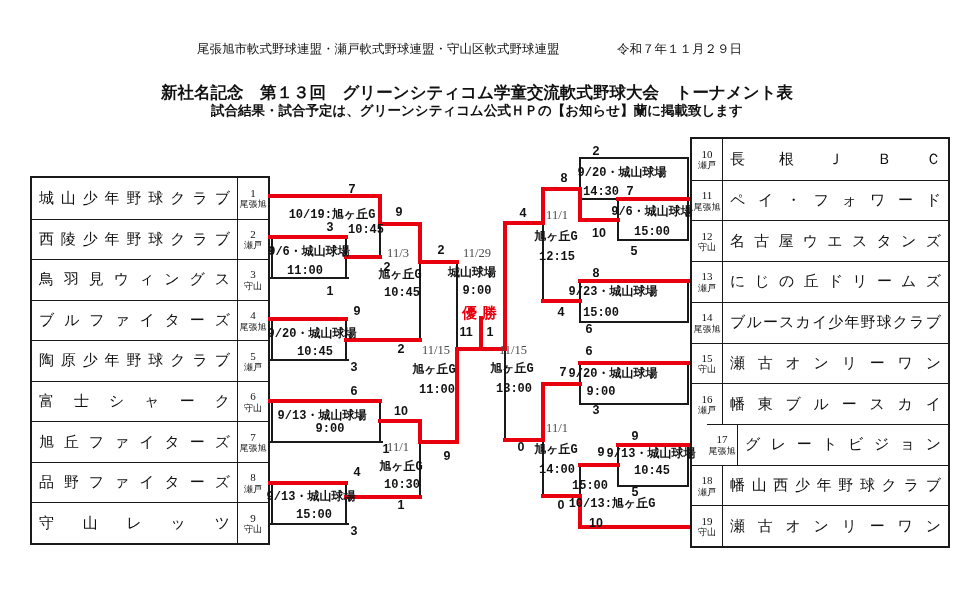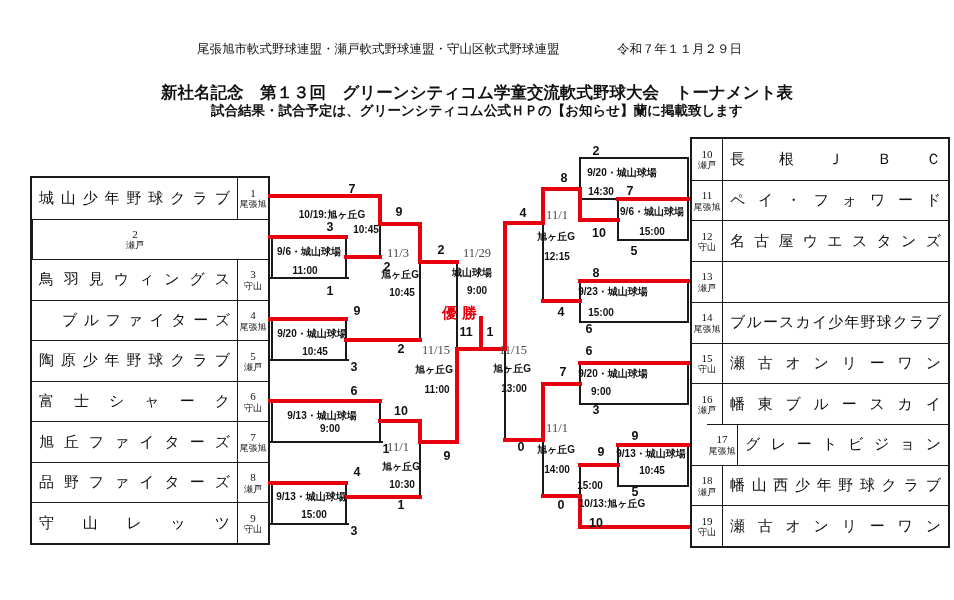--- a/index.html
+++ b/index.html
@@ -3,21 +3,21 @@
 <meta charset="utf-8">
 <style>
   html,body{margin:0;padding:0;background:#fff;}
   #stage{position:relative;width:954px;height:600px;background:#ffffff;overflow:hidden;
          font-family:"Liberation Serif",serif;color:#111;}
   .hdr{position:absolute;white-space:nowrap;}
   .ln{position:absolute;background:#1a1a1a;z-index:2;}
   .rd{position:absolute;background:#e8000f;z-index:3;}
   .gbox{position:absolute;border:2px solid #1a1a1a;box-sizing:border-box;z-index:1;background:#fff;}
   .lbl{position:absolute;transform:translate(-50%,-50%);white-space:nowrap;z-index:4;line-height:1;}
-  .ann{font-family:Liberation Sans, sans-serif;font-weight:bold;font-size:10px;color:#111;}
+  .ann{font-family:Liberation Mono, monospace;font-weight:bold;font-size:12px;color:#111;}
   .score{font-family:"Liberation Sans",sans-serif;font-weight:bold;font-size:12.5px;color:#111;}
   .date{font-family:"Liberation Serif",serif;font-size:12.5px;color:#4a4a4a;}
   .champ{color:#e8000f;font-weight:bold;font-size:15px;letter-spacing:5px;
          font-family:"Liberation Serif",serif;}
   .tteam{position:absolute;border:2px solid #1a1a1a;box-sizing:border-box;display:grid;z-index:2;background:#fff;}
   .trow{display:grid;box-sizing:border-box;}
   .trow + .trow{border-top:1.5px solid #1a1a1a;}
   .nm{display:flex;align-items:center;padding:0 7px;font-size:15px;overflow:hidden;}
   .nm span{width:100%;text-align:justify;text-align-last:justify;}
   .sd{display:flex;flex-direction:column;align-items:center;justify-content:center;box-sizing:border-box;}
@@ -39,35 +39,38 @@
       <div class="trow" style="grid-template-columns: 1fr 31px;">
         <div class="nm">
           <span>城山少年野球クラブ</span>
         </div>
         <div class="sd sdl">
           <div class="n">1</div>
           <div class="lg">尾張旭</div>
         </div>
       </div>
       <div class="trow" style="grid-template-columns: 1fr 31px;">
+        <div class="nm">
+          <span>西陵少年野球クラブ</span>
+        </div>
         <div class="sd sdl">
           <div class="n">2</div>
           <div class="lg">瀬戸</div>
         </div>
       </div>
       <div class="trow" style="grid-template-columns: 1fr 31px;">
         <div class="nm">
           <span>鳥羽見ウィングス</span>
         </div>
         <div class="sd sdl">
           <div class="n">3</div>
           <div class="lg">守山</div>
         </div>
       </div>
-      <div class="trow" style="grid-template-columns: 1fr 31px; padding-left: 23px;">
+      <div class="trow" style="grid-template-columns: 1fr 31px;">
         <div class="nm">
           <span>ブルファイターズ</span>
         </div>
         <div class="sd sdl">
           <div class="n">4</div>
           <div class="lg">尾張旭</div>
         </div>
       </div>
       <div class="trow" style="grid-template-columns: 1fr 31px;">
         <div class="nm">
@@ -140,20 +143,23 @@
           <div class="lg">守山</div>
         </div>
         <div class="nm">
           <span>名古屋ウエスタンズ</span>
         </div>
       </div>
       <div class="trow" style="grid-template-columns: 31px 1fr;">
         <div class="sd sdr">
           <div class="n">13</div>
           <div class="lg">瀬戸</div>
+        </div>
+        <div class="nm">
+          <span>にじの丘ドリームズ</span>
         </div>
       </div>
       <div class="trow" style="grid-template-columns: 31px 1fr;">
         <div class="sd sdr">
           <div class="n">14</div>
           <div class="lg">尾張旭</div>
         </div>
         <div class="nm">
           <span>ブルースカイ少年野球クラブ</span>
         </div>
@@ -294,21 +300,21 @@
       <span class="lbl score" style="left: 386px; top: 449px;">1</span>
       <span class="lbl score" style="left: 357px; top: 472px;">4</span>
       <span class="lbl score" style="left: 354px; top: 531px;">3</span>
       <span class="lbl score" style="left: 401px; top: 411px;">10</span>
       <span class="lbl score" style="left: 401px; top: 505px;">1</span>
       <span class="lbl score" style="left: 441px; top: 250px;">2</span>
       <span class="lbl score" style="left: 447px; top: 456px;">9</span>
       <span class="lbl date" style="left: 477px; top: 253px;">11/29</span>
       <span class="lbl ann" style="left: 472px; top: 273px;">城山球場</span>
       <span class="lbl ann" style="left: 477px; top: 291px;">9:00</span>
-      <span class="lbl champ" style="left: 462px; top: 313px;">優勝</span>
+      <span class="lbl champ" style="left: 482px; top: 313px;">優勝</span>
       <span class="lbl score" style="left: 466px; top: 332px;">11</span>
       <span class="lbl score" style="left: 490px; top: 332px;">1</span>
       <span class="lbl ann" style="left: 622px; top: 173px;">9/20・城山球場</span>
       <span class="lbl ann" style="left: 601px; top: 192px;">14:30</span>
       <span class="lbl ann" style="left: 652px; top: 212px;">9/6・城山球場</span>
       <span class="lbl ann" style="left: 652px; top: 232px;">15:00</span>
       <span class="lbl ann" style="left: 613px; top: 292px;">9/23・城山球場</span>
       <span class="lbl ann" style="left: 601px; top: 313px;">15:00</span>
       <span class="lbl ann" style="left: 613px; top: 374px;">9/20・城山球場</span>
       <span class="lbl ann" style="left: 601px; top: 392px;">9:00</span>

